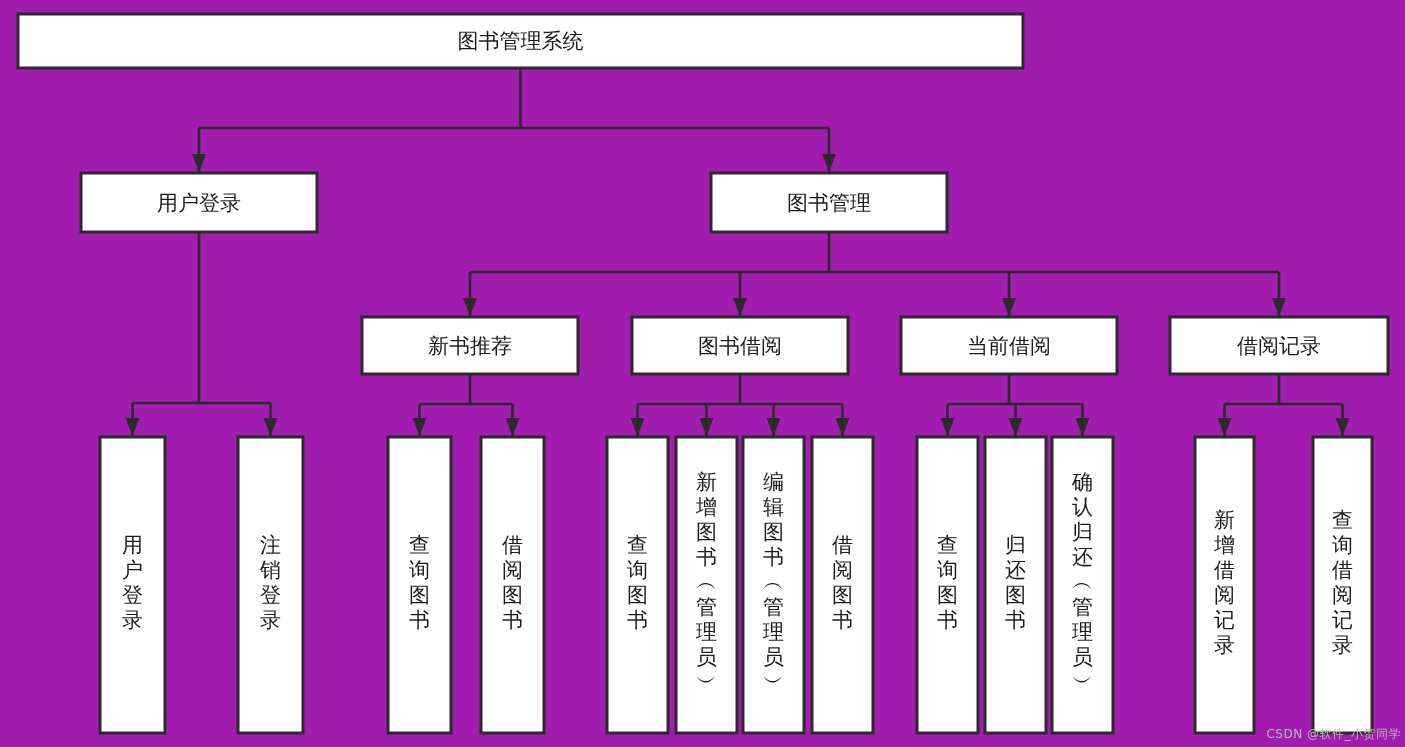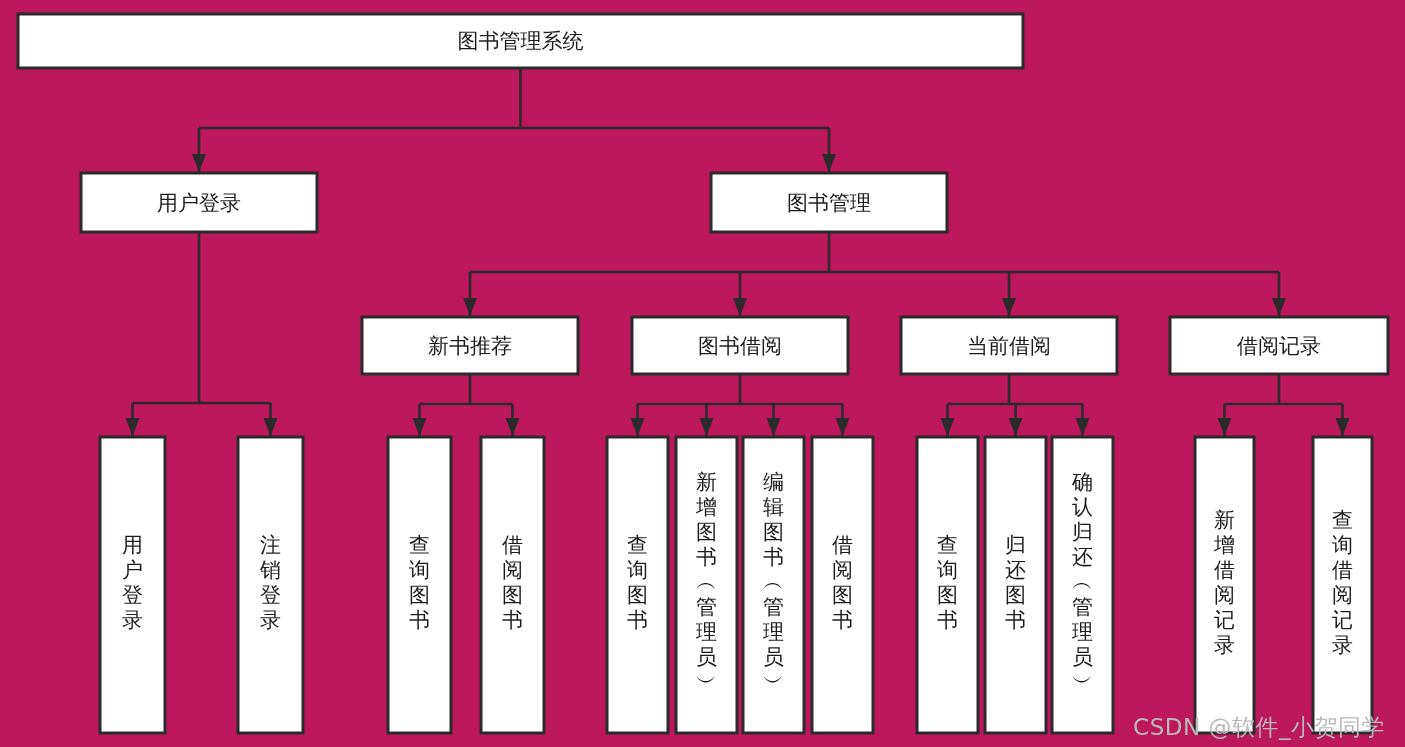--- a/index.html
+++ b/index.html
@@ -10,21 +10,21 @@
   body {
     width: 1405px;
     height: 747px;
     font-family: "DejaVu Sans", "Liberation Sans", sans-serif;
     overflow: hidden;
   }
   #diagram-root {
     position: relative;
     width: 1405px;
     height: 747px;
-    background: #be185d;
+    background: #a21caf;
   }
   svg#flow {
     position: absolute;
     top: 0;
     left: 0;
     width: 1405px;
     height: 747px;
   }
   .node-box {
     fill: #ffffff;
@@ -49,24 +49,24 @@
     dominant-baseline: middle;
   }
   .node-label-v {
     font-family: "DejaVu Sans", "Liberation Sans", sans-serif;
     font-size: 21px;
     fill: #1c1c1c;
     text-anchor: middle;
   }
   .watermark {
     position: absolute;
-    right: 20px;
+    right: 4px;
     bottom: 4px;
     font-family: "DejaVu Sans", "Liberation Sans", sans-serif;
-    font-size: 23px;
+    font-size: 12px;
     color: #b9b9b9;
     white-space: nowrap;
     letter-spacing: 0.5px;
   }
 </style>
 </head>
 <body>
 
 <div id="diagram-root">
   <svg id="flow" viewBox="0 0 1405 747" xmlns="http://www.w3.org/2000/svg">

